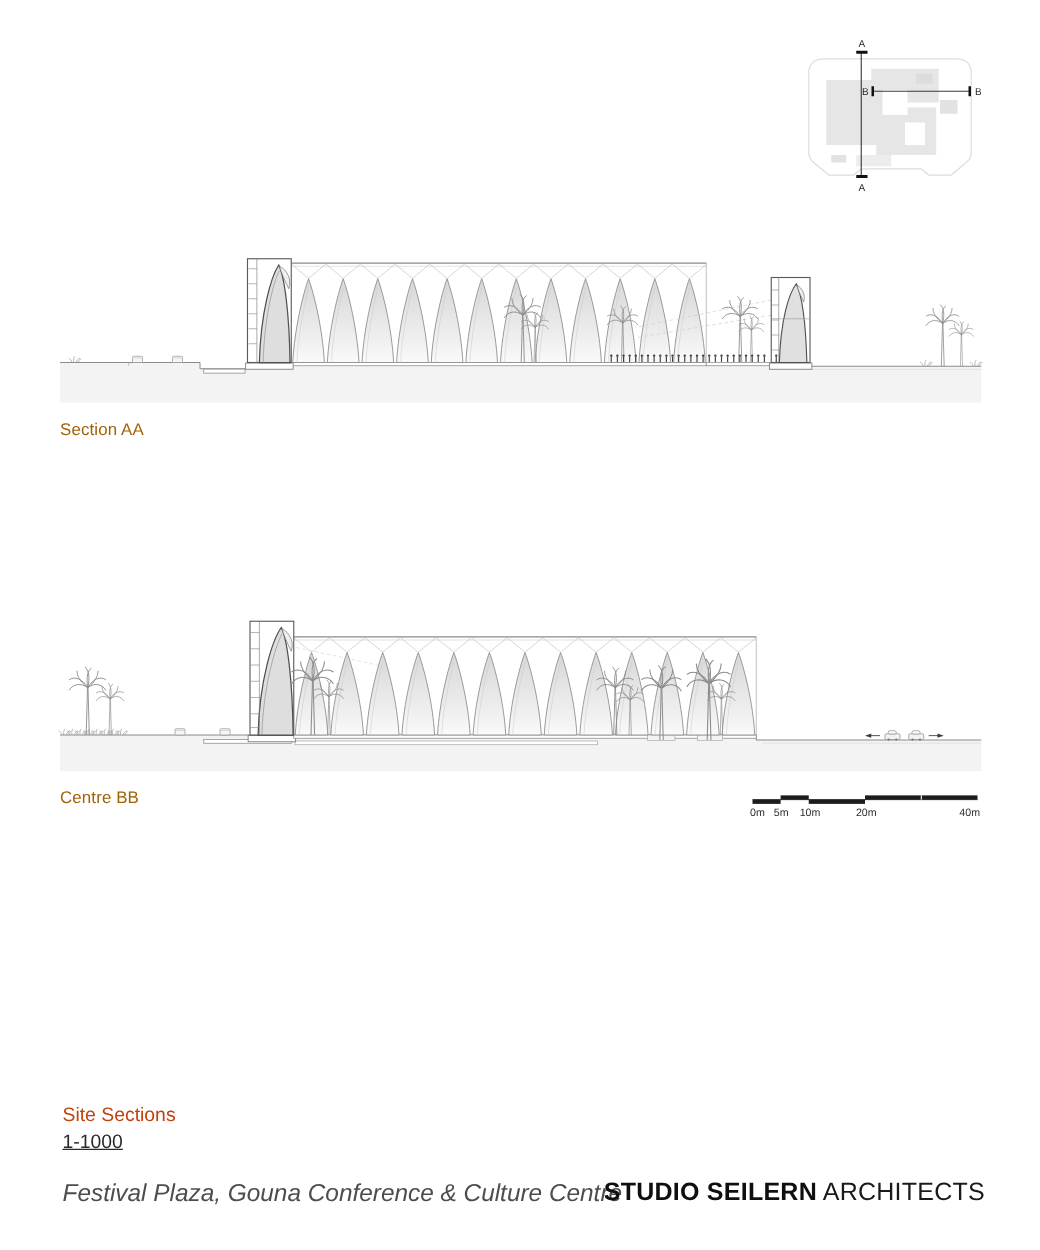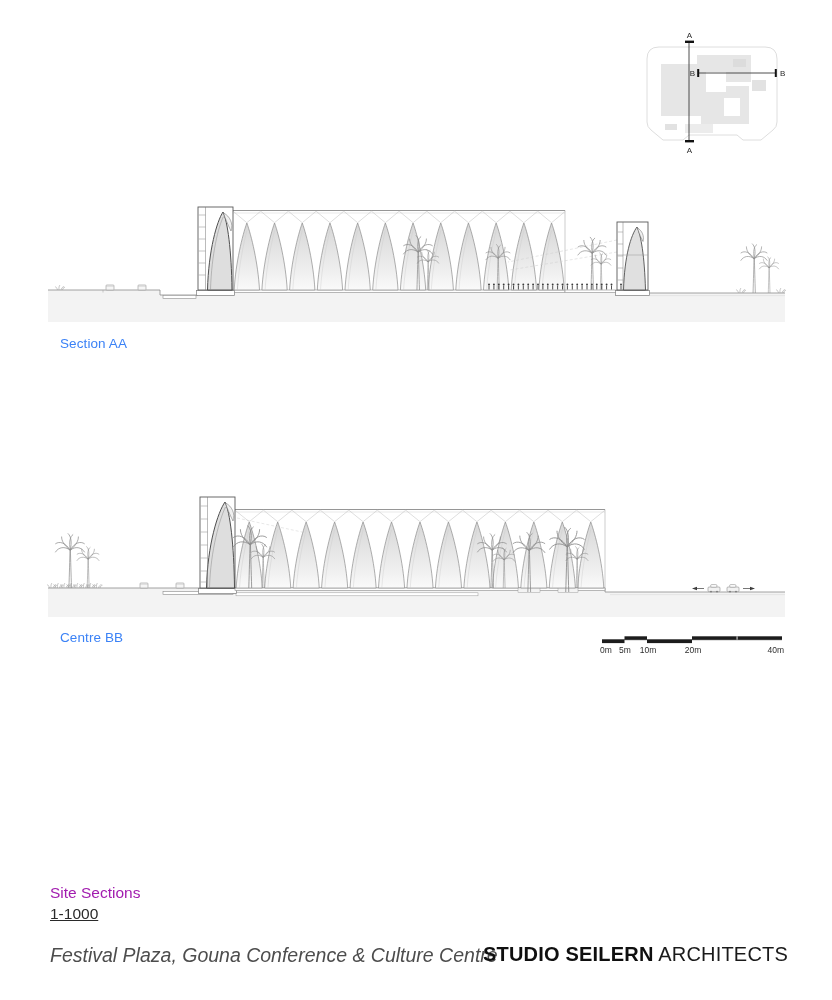--- a/index.html
+++ b/index.html
@@ -1,19 +1,19 @@
 <!DOCTYPE html>
 <html><head>
 <meta charset="utf-8">
 <style>
   html,body{margin:0;padding:0;background:#ffffff;}
   body{width:832px;height:1000px;position:relative;font-family:"Liberation Sans","DejaVu Sans",sans-serif;-webkit-font-smoothing:antialiased;}
   .abs{position:absolute;}
-  .sec-label{position:absolute;left:60px;font-size:13.5px;color:#3b82f6;letter-spacing:.1px;}
-  .drawing-title{position:absolute;left:50px;top:884px;font-size:15.5px;color:#a21caf;}
+  .sec-label{position:absolute;left:48px;font-size:13.5px;color:#a16207;letter-spacing:.1px;}
+  .drawing-title{position:absolute;left:50px;top:884px;font-size:15.5px;color:#c2410c;}
   .drawing-scale{position:absolute;left:50px;top:905px;font-size:15.5px;color:#2a2a2a;text-decoration:underline;}
   .project-title{position:absolute;left:50px;top:944px;font-size:19.5px;color:#4d4d4d;font-style:italic;}
   .studio-logo{position:absolute;right:44px;top:943px;font-size:20px;color:#161616;letter-spacing:.2px;white-space:pre;}
   .studio-logo .b{font-weight:700;color:#0f0f0f;}
   .studio-logo .r{font-weight:400;color:#1a1a1a;}
   svg text{font-family:"Liberation Sans","DejaVu Sans",sans-serif;}
   .defs-holder{position:absolute;width:0;height:0;overflow:hidden;}
 </style>
 </head>
 <body>

